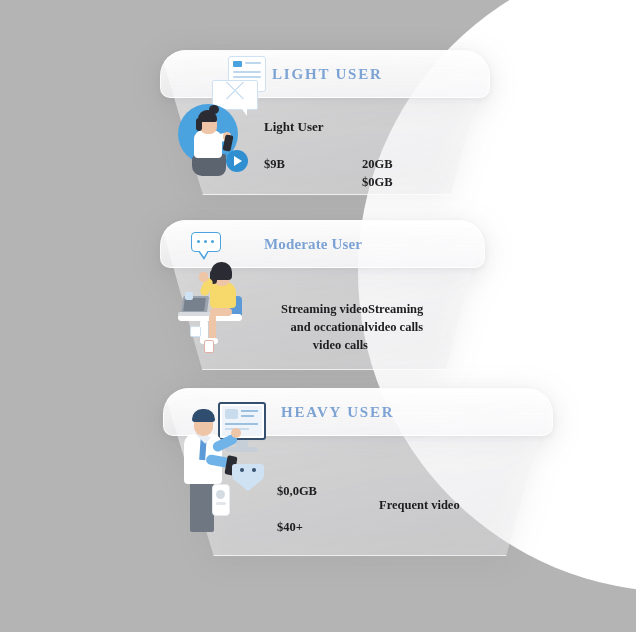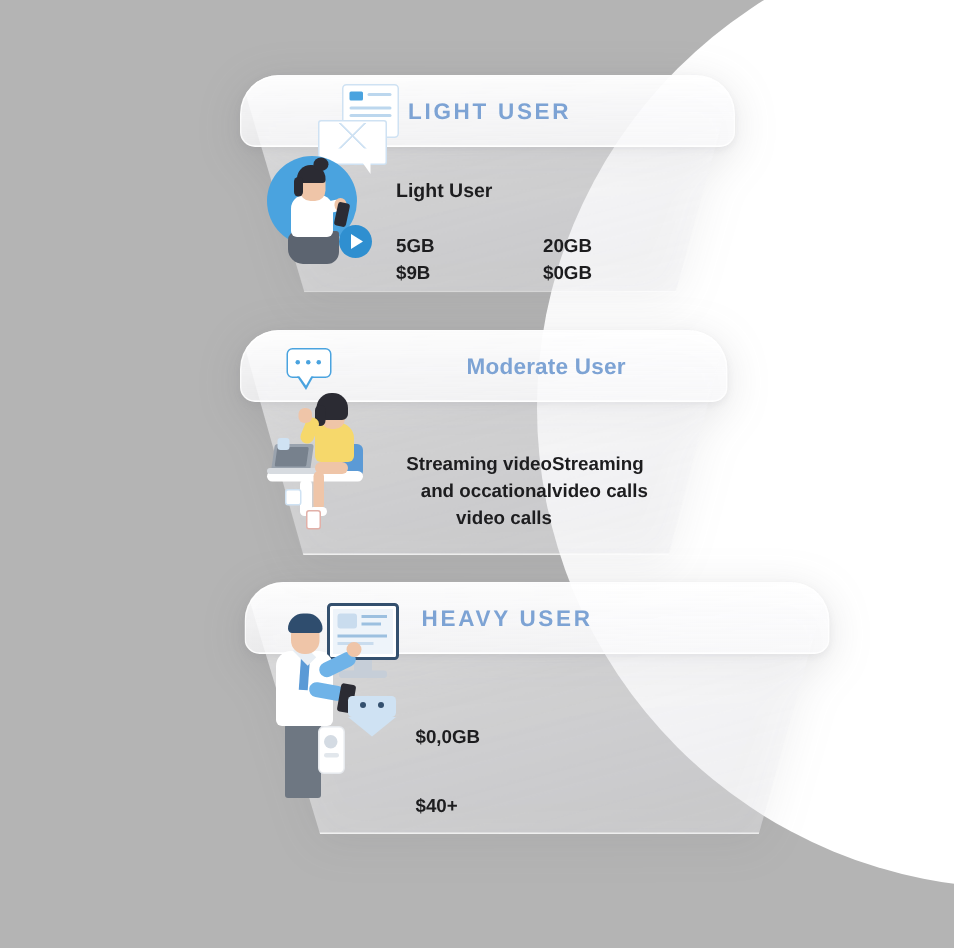--- a/index.html
+++ b/index.html
@@ -1,21 +1,21 @@
 <!DOCTYPE html>
 <html><head>
 <meta charset="utf-8">
 <style>
   html,body{margin:0;padding:0;}
   body{
     width:636px;height:632px;overflow:hidden;position:relative;
     background:#b4b4b4;
     font-family:"Liberation Sans", sans-serif;
   }
-  .stage{position:absolute;inset:0;overflow:hidden;}
+  .stage{position:absolute;inset:0;overflow:hidden;font-family:Liberation Serif, serif;}
 
   
   .circle-bg{
     position:absolute;
     left:358px; top:-48px;
     width:640px; height:640px;
     border-radius:50%;
     background:#ffffff;
     filter:blur(0.4px);
   }
@@ -146,35 +146,34 @@
     <div class="sh dark" style="left:50px;top:37px;width:8px;height:16px;border-radius:2px;transform:rotate(12deg);"></div>
 
     <div class="sh" style="left:52px;top:52px;width:22px;height:22px;border-radius:50%;background:#2f8fd0;"></div>
     <div class="tail" style="left:60px;top:58px;border-top:5px solid transparent;border-bottom:5px solid transparent;border-left:8px solid #fff;"></div>
   </div>
 
   <div class="content" style="left:264px;top:118px;width:180px;">
     <div class="lbl" style="font-size:13px;margin-bottom:18px;">Light User</div>
     <div class="col-row">
       <div style="width:98px;">
-        <div class="lbl">5GB</div>
         <div class="lbl">$9B</div>
       </div>
       <div>
         <div class="lbl">20GB</div>
         <div class="lbl">$0GB</div>
       </div>
     </div>
   </div>
 
   <div class="card trap" style="left:160px;top:220px;width:325px;height:150px;">
     <div class="shape">
       <div class="body"></div>
       <div class="head"></div>
-      <div class="title mixed" style="color:#7da3d4;left:104px;margin-left:47px;">Moderate User</div>
+      <div class="title mixed" style="color:#7da3d4;left:104px;">Moderate User</div>
     </div>
   </div>
 
   <div class="illus" style="left:191px;top:232px;width:34px;height:30px;">
     <div style="position:absolute;left:0;top:0;width:30px;height:20px;background:#fff;border:1.6px solid #4aa3df;border-radius:4px;box-sizing:border-box;"></div>
     <div style="position:absolute;left:6px;top:8px;width:3px;height:3px;border-radius:50%;background:#4aa3df;"></div>
     <div style="position:absolute;left:13px;top:8px;width:3px;height:3px;border-radius:50%;background:#4aa3df;"></div>
     <div style="position:absolute;left:20px;top:8px;width:3px;height:3px;border-radius:50%;background:#4aa3df;"></div>
     <div class="tail" style="left:7px;top:19px;border-left:6px solid transparent;border-right:5px solid transparent;border-top:9px solid #4aa3df;"></div>
     <div class="tail" style="left:8px;top:18px;border-left:5px solid transparent;border-right:4px solid transparent;border-top:7px solid #fff;"></div>
@@ -269,20 +268,21 @@
 
     <div class="sh white" style="left:36px;top:90px;width:18px;height:32px;border-radius:4px;border:1px solid #e6e9ed;box-sizing:border-box;"></div>
     <div class="sh" style="left:40px;top:96px;width:9px;height:9px;border-radius:50%;background:#d4dbe3;"></div>
     <div class="sh" style="left:40px;top:108px;width:10px;height:3px;background:#e2e7ec;border-radius:2px;"></div>
   </div>
 
   <div class="content" style="left:277px;top:482px;width:230px;">
     <div class="col-row">
       <div style="width:102px;">
         <div class="lbl">$0,0GB</div>
-        <div class="lbl" style="margin-top:28px;">$40+</div>
+        <div class="lbl" style="margin-top:18px;">$40+</div>
       </div>
       <div style="padding-top:14px;">
+        <div class="lbl">Frequent video</div>
       </div>
     </div>
   </div>
 
 </div>
 
 </body></html>

